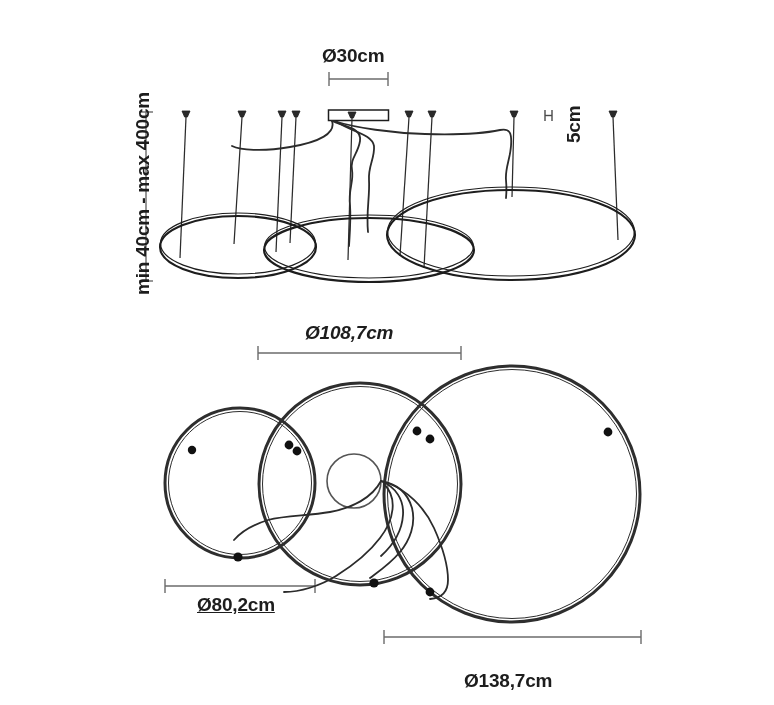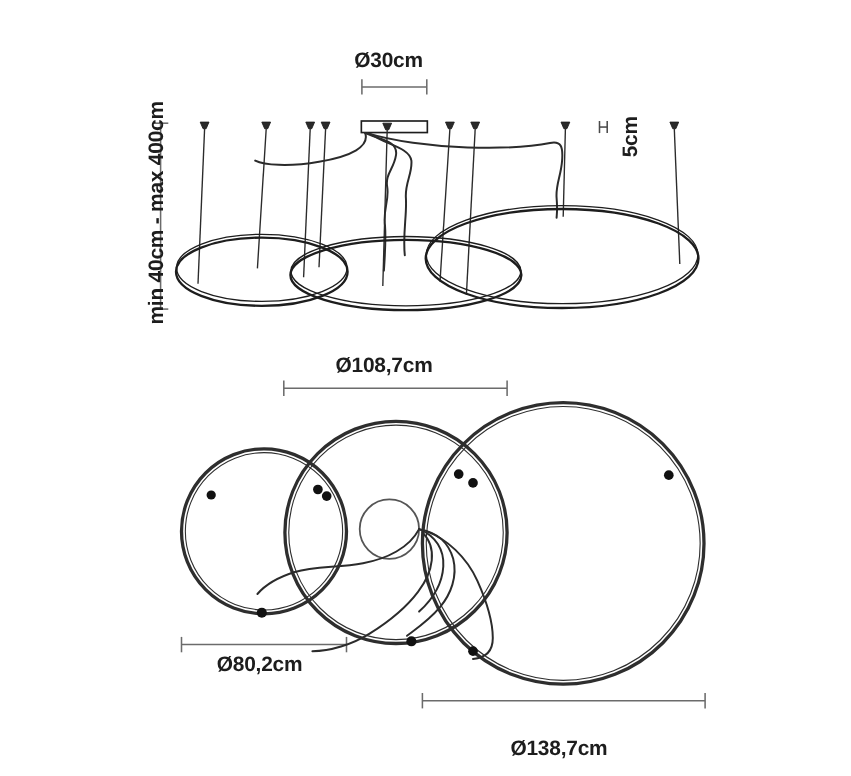--- a/index.html
+++ b/index.html
@@ -195,19 +195,19 @@
       </g>
     </g>
   </svg>
 
   <div class="dim-label rot-left" style="left:132px; top:295px;">min 40cm - max 400cm</div>
 
   <div class="dim-label" style="left:322px; top:45px;">Ø30cm</div>
 
   <div class="dim-label rot-right" style="left:563px; top:143px;">5cm</div>
 
-  <div class="dim-label" style="left:305px; top:322px;">Ø108,7cm</div>
-
-  <div class="dim-label" style="left:197px; top:594px;">Ø80,2cm</div>
+  <div class="dim-label" style="left:305px; top:322px;font-style:italic;">Ø108,7cm</div>
+
+  <div class="dim-label" style="left:197px; top:594px;text-decoration:underline;">Ø80,2cm</div>
 
   <div class="dim-label" style="left:464px; top:670px;">Ø138,7cm</div>
 
 </div>
 
 </body></html>

